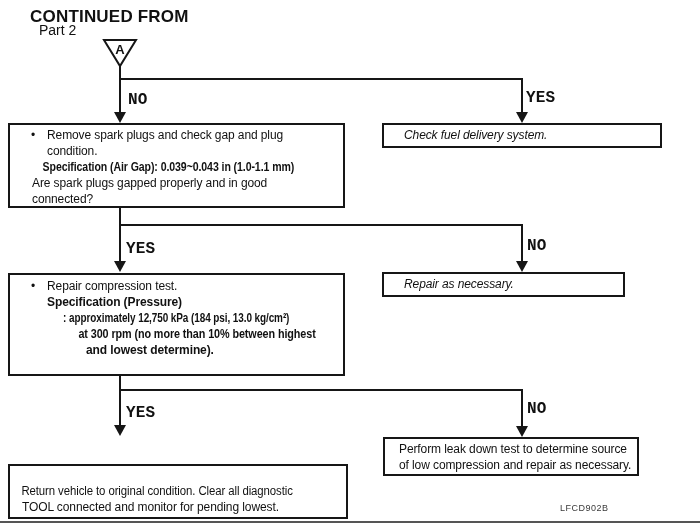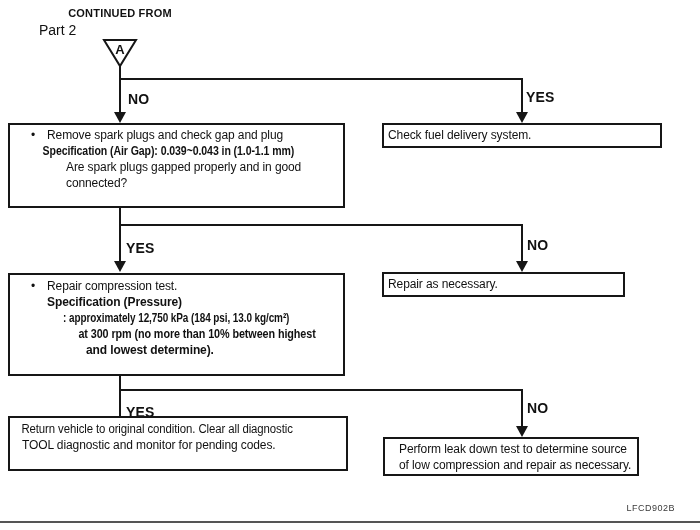--- a/index.html
+++ b/index.html
@@ -2,55 +2,55 @@
 <html><head>
 <meta charset="utf-8">
 <style>
   html,body{margin:0;padding:0;background:#ffffff;}
   #page{
     position:relative;width:700px;height:530px;background:#ffffff;
     font-family:"Liberation Sans", sans-serif;color:#111;overflow:hidden;
   }
   .abs{position:absolute;}
   
-  .h-title{left:30px;top:7px;width:180px;text-align:center;font-size:11px;font-weight:bold;letter-spacing:.2px;}
+  .h-title{left:30px;top:7px;width:180px;text-align:left;font-size:17px;font-weight:bold;letter-spacing:.2px;}
   .h-part{left:39px;top:22px;width:180px;font-size:14px;}
   .tri-letter{left:108px;top:42px;width:24px;text-align:center;font-size:13px;font-weight:bold;}
   
   #wires{position:absolute;left:0;top:0;pointer-events:none;}
   
-  .dl{position:absolute;font-size:14px;font-weight:bold;letter-spacing:.2px;}
+  .dl{position:absolute;font-size:16px;font-weight:bold;letter-spacing:.2px;font-family:Liberation Mono, monospace;}
   
   .box{
     position:absolute;background:#fff;border:2px solid #161616;box-sizing:border-box;
     font-size:12px;line-height:16px;letter-spacing:-0.1px;
   }
   .ln{white-space:nowrap;}
   .b{font-weight:bold;}
   .bullet-ln{position:relative;padding-left:37px;}
   .bullet-ln .bullet{position:absolute;left:21px;top:0;}
   .ind1{padding-left:37px;}
   .ind2{padding-left:64px;}
   .ind3{padding-left:76px;}
-  .flush{padding-left:22px;margin-left:34px;}
+  .flush{padding-left:22px;}
   .pad12{padding-left:12px;}
   .pad14{padding-left:14px;}
-  .pad8{padding-left:4px;}
+  .pad8{padding-left:20px;font-style:italic;}
   .c95{transform:scaleX(.95);transform-origin:0 50%;}
   .c90{transform:scaleX(.90);transform-origin:0 50%;}
   .c88{transform:scaleX(.88);transform-origin:0 50%;}
   .c83{transform:scaleX(.83);transform-origin:0 50%;}
   .box-spark{left:8px;top:123px;width:337px;height:85px;padding-top:2px;}
   .box-fuel{left:382px;top:123px;width:280px;height:25px;line-height:21px;}
   .box-comp{left:8px;top:273px;width:337px;height:103px;padding-top:3px;}
   .box-repair{left:382px;top:272px;width:243px;height:25px;line-height:21px;}
-  .box-return{left:8px;top:416px;width:340px;height:55px;padding-top:3px;}
+  .box-return{left:8px;top:464px;width:340px;height:55px;padding-top:17px;}
   .box-leak{left:383px;top:437px;width:256px;height:39px;padding-top:2px;}
   
-  .fig-code{left:560px;top:503px;width:115px;text-align:right;font-size:9px;letter-spacing:.5px;color:#3a3a3a;}
+  .fig-code{left:560px;top:503px;width:115px;text-align:left;font-size:9px;letter-spacing:.5px;color:#3a3a3a;}
   .bottom-rule{left:0;top:521px;width:700px;height:2px;background:#555;}
 </style>
 </head>
 <body>
 
 <div id="page">
 
   <div class="abs h-title">CONTINUED FROM</div>
   <div class="abs h-part">Part 2</div>
 
@@ -81,20 +81,21 @@
 
   <div class="dl" style="left:128px;top:91px;">NO</div>
   <div class="dl" style="left:526px;top:89px;">YES</div>
   <div class="dl" style="left:126px;top:240px;">YES</div>
   <div class="dl" style="left:527px;top:237px;">NO</div>
   <div class="dl" style="left:126px;top:404px;">YES</div>
   <div class="dl" style="left:527px;top:400px;">NO</div>
 
   <div class="box box-spark">
     <div class="ln bullet-ln"><span class="bullet">•</span><span>Remove spark plugs and check gap and plug</span></div>
+    <div class="ln ind1">condition.</div>
     <div class="ln ind1 b c88">Specification (Air Gap): 0.039~0.043 in (1.0-1.1 mm)</div>
     <div class="ln flush">Are spark plugs gapped properly and in good</div>
     <div class="ln flush">connected?</div>
   </div>
 
   <div class="box box-fuel">
     <div class="ln pad8">Check fuel delivery system.</div>
   </div>
 
   <div class="box box-comp">
@@ -104,21 +105,21 @@
     <div class="ln ind3 b c90">at 300 rpm (no more than 10% between highest</div>
     <div class="ln ind3 b">and lowest determine).</div>
   </div>
 
   <div class="box box-repair">
     <div class="ln pad8">Repair as necessary.</div>
   </div>
 
   <div class="box box-return">
     <div class="ln pad12 c95">Return vehicle to original condition. Clear all diagnostic</div>
-    <div class="ln pad12">TOOL diagnostic and monitor for pending codes.</div>
+    <div class="ln pad12">TOOL connected and monitor for pending lowest.</div>
   </div>
 
   <div class="box box-leak">
     <div class="ln pad14">Perform leak down test to determine source</div>
     <div class="ln pad14">of low compression and repair as necessary.</div>
   </div>
 
   <div class="abs fig-code">LFCD902B</div>
   <div class="abs bottom-rule"></div>
 

